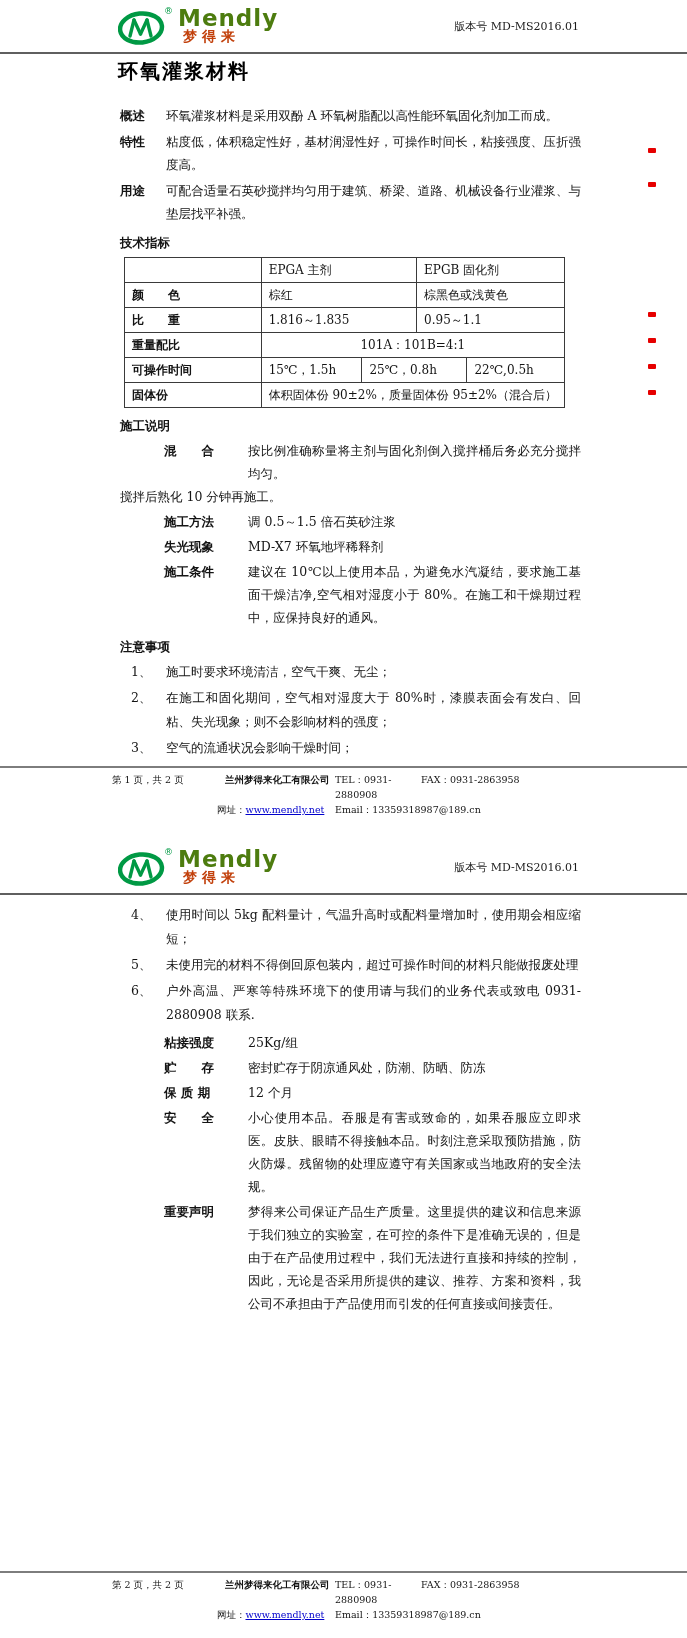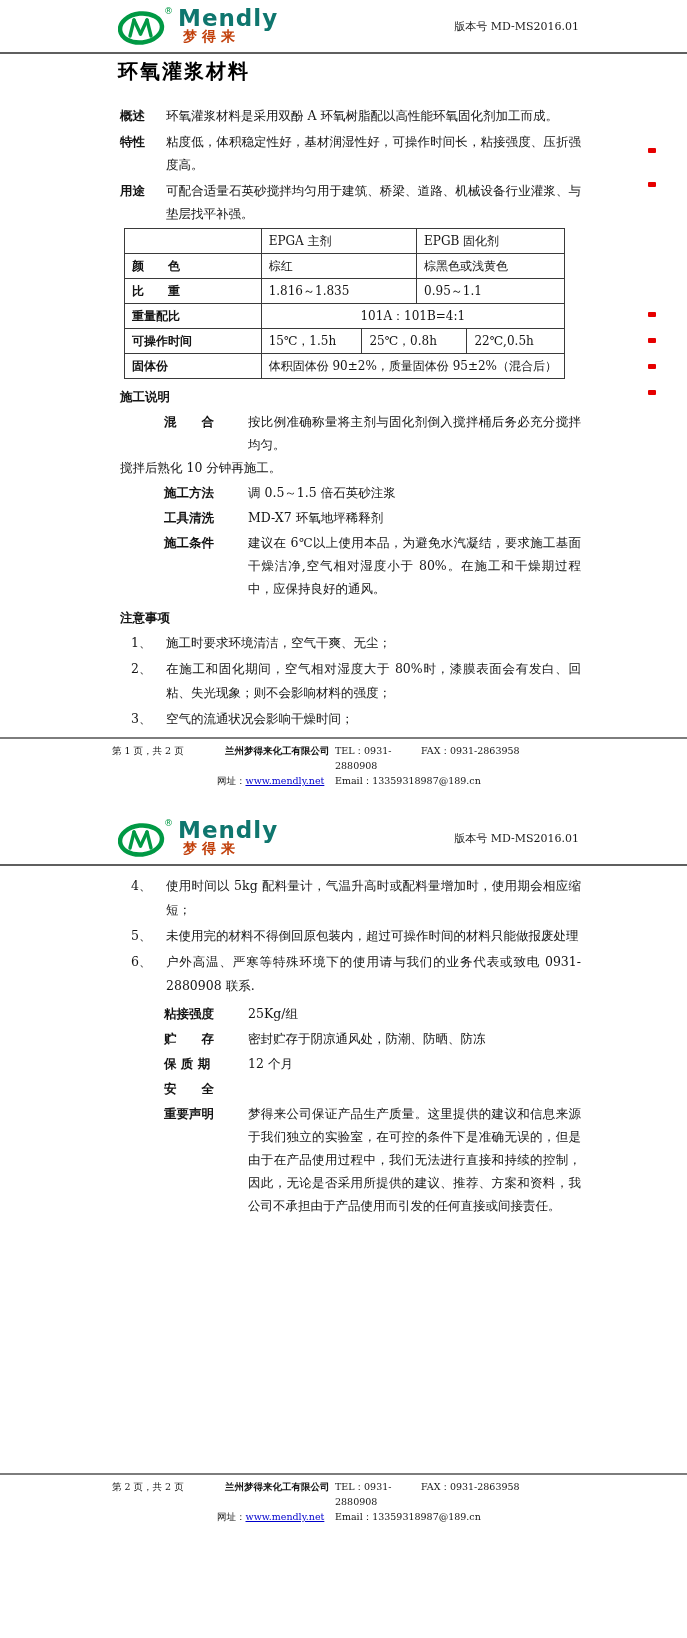--- a/index.html
+++ b/index.html
@@ -10,21 +10,21 @@
   }
   .page { position:relative; width:687px; }
 
   
   .hdr { position:relative; height:52px; border-bottom:2px solid #5f5f5f; }
   .hdr2 { margin-top:22px; }
   .logo { position:absolute; left:118px; top:7px; display:flex; align-items:flex-start; }
   .logo svg { display:block; }
   .reg { font-size:9px; color:#009944; font-family:"DejaVu Sans",sans-serif; position:relative; top:-1px; left:-2px; }
   .brand { margin-left:3px; }
-  .brand-en { font-family:"DejaVu Sans","Liberation Sans",sans-serif; font-weight:bold; font-size:23px; line-height:22px; color:#0f766e; letter-spacing:1px; }
+  .brand-en { font-family:"DejaVu Sans","Liberation Sans",sans-serif; font-weight:bold; font-size:23px; line-height:22px; color:#4d7c0f; letter-spacing:1px; }
   .brand-cn { font-family:"DejaVu Sans",sans-serif; font-weight:bold; font-size:14px; line-height:15px; color:#c2410c; letter-spacing:5px; padding-left:5px; }
   .version { position:absolute; right:108px; bottom:18px; font-size:11px; color:#1a1a1a; }
 
   
   .title { margin:4px 0 0 118px; font-family:"DejaVu Sans","Liberation Sans",sans-serif;
            font-weight:bold; font-size:20px; line-height:26px; letter-spacing:2px; color:#000; }
 
   
   .content { padding:0 106px 0 120px; font-size:12.5px; }
   .drow { display:flex; margin-top:3px; line-height:23px; }
@@ -97,20 +97,21 @@
     </div>
     <div class="drow">
       <span class="lbl">特性</span>
       <span class="txt">粘度低，体积稳定性好，基材润湿性好，可操作时间长，粘接强度、压折强度高。</span>
     </div>
     <div class="drow">
       <span class="lbl">用途</span>
       <span class="txt">可配合适量石英砂搅拌均匀用于建筑、桥梁、道路、机械设备行业灌浆、与垫层找平补强。</span>
     </div>
 
+    <div class="h2">技术指标</div>
 
     <table class="spec">
       <colgroup>
           <col style="width:145px">
           <col style="width:94px">
           <col style="width:51px">
           <col style="width:47px">
           <col style="width:91px">
         </colgroup>
       <tbody>
@@ -151,26 +152,26 @@
     <div class="srow">
       <span class="lbl4">混　　合</span>
       <span class="txt">按比例准确称量将主剂与固化剂倒入搅拌桶后务必充分搅拌均匀。</span>
     </div>
     <div class="cont-line">搅拌后熟化 10 分钟再施工。</div>
     <div class="srow">
       <span class="lbl4">施工方法</span>
       <span class="txt">调 0.5～1.5 倍石英砂注浆</span>
     </div>
     <div class="srow">
-      <span class="lbl4">工具清洗</span>
+      <span class="lbl4">失光现象</span>
       <span class="txt">MD-X7 环氧地坪稀释剂</span>
     </div>
     <div class="srow">
       <span class="lbl4">施工条件</span>
-      <span class="txt">建议在 6℃以上使用本品，为避免水汽凝结，要求施工基面干燥洁净,空气相对湿度小于 80%。在施工和干燥期过程中，应保持良好的通风。</span>
+      <span class="txt">建议在 10℃以上使用本品，为避免水汽凝结，要求施工基面干燥洁净,空气相对湿度小于 80%。在施工和干燥期过程中，应保持良好的通风。</span>
     </div>
 
     <div class="h2">注意事项</div>
 
     <div class="note">
       <span class="num">1、</span>
       <span class="txt">施工时要求环境清洁，空气干爽、无尘；</span>
     </div>
     <div class="note">
       <span class="num">2、</span>
@@ -248,20 +249,21 @@
     <div class="srow">
       <span class="lbl4">贮　　存</span>
       <span class="txt">密封贮存于阴凉通风处，防潮、防晒、防冻</span>
     </div>
     <div class="srow">
       <span class="lbl4">保 质 期</span>
       <span class="txt">12 个月</span>
     </div>
     <div class="srow">
       <span class="lbl4">安　　全</span>
+      <span class="txt">小心使用本品。吞服是有害或致命的，如果吞服应立即求医。皮肤、眼睛不得接触本品。时刻注意采取预防措施，防火防爆。残留物的处理应遵守有关国家或当地政府的安全法规。</span>
     </div>
     <div class="srow">
       <span class="lbl4">重要声明</span>
       <span class="txt">梦得来公司保证产品生产质量。这里提供的建议和信息来源于我们独立的实验室，在可控的条件下是准确无误的，但是由于在产品使用过程中，我们无法进行直接和持续的控制，因此，无论是否采用所提供的建议、推荐、方案和资料，我公司不承担由于产品使用而引发的任何直接或间接责任。</span>
     </div>
   </div>
 
   <div class="spacer"></div>
 
   <div class="footer">

